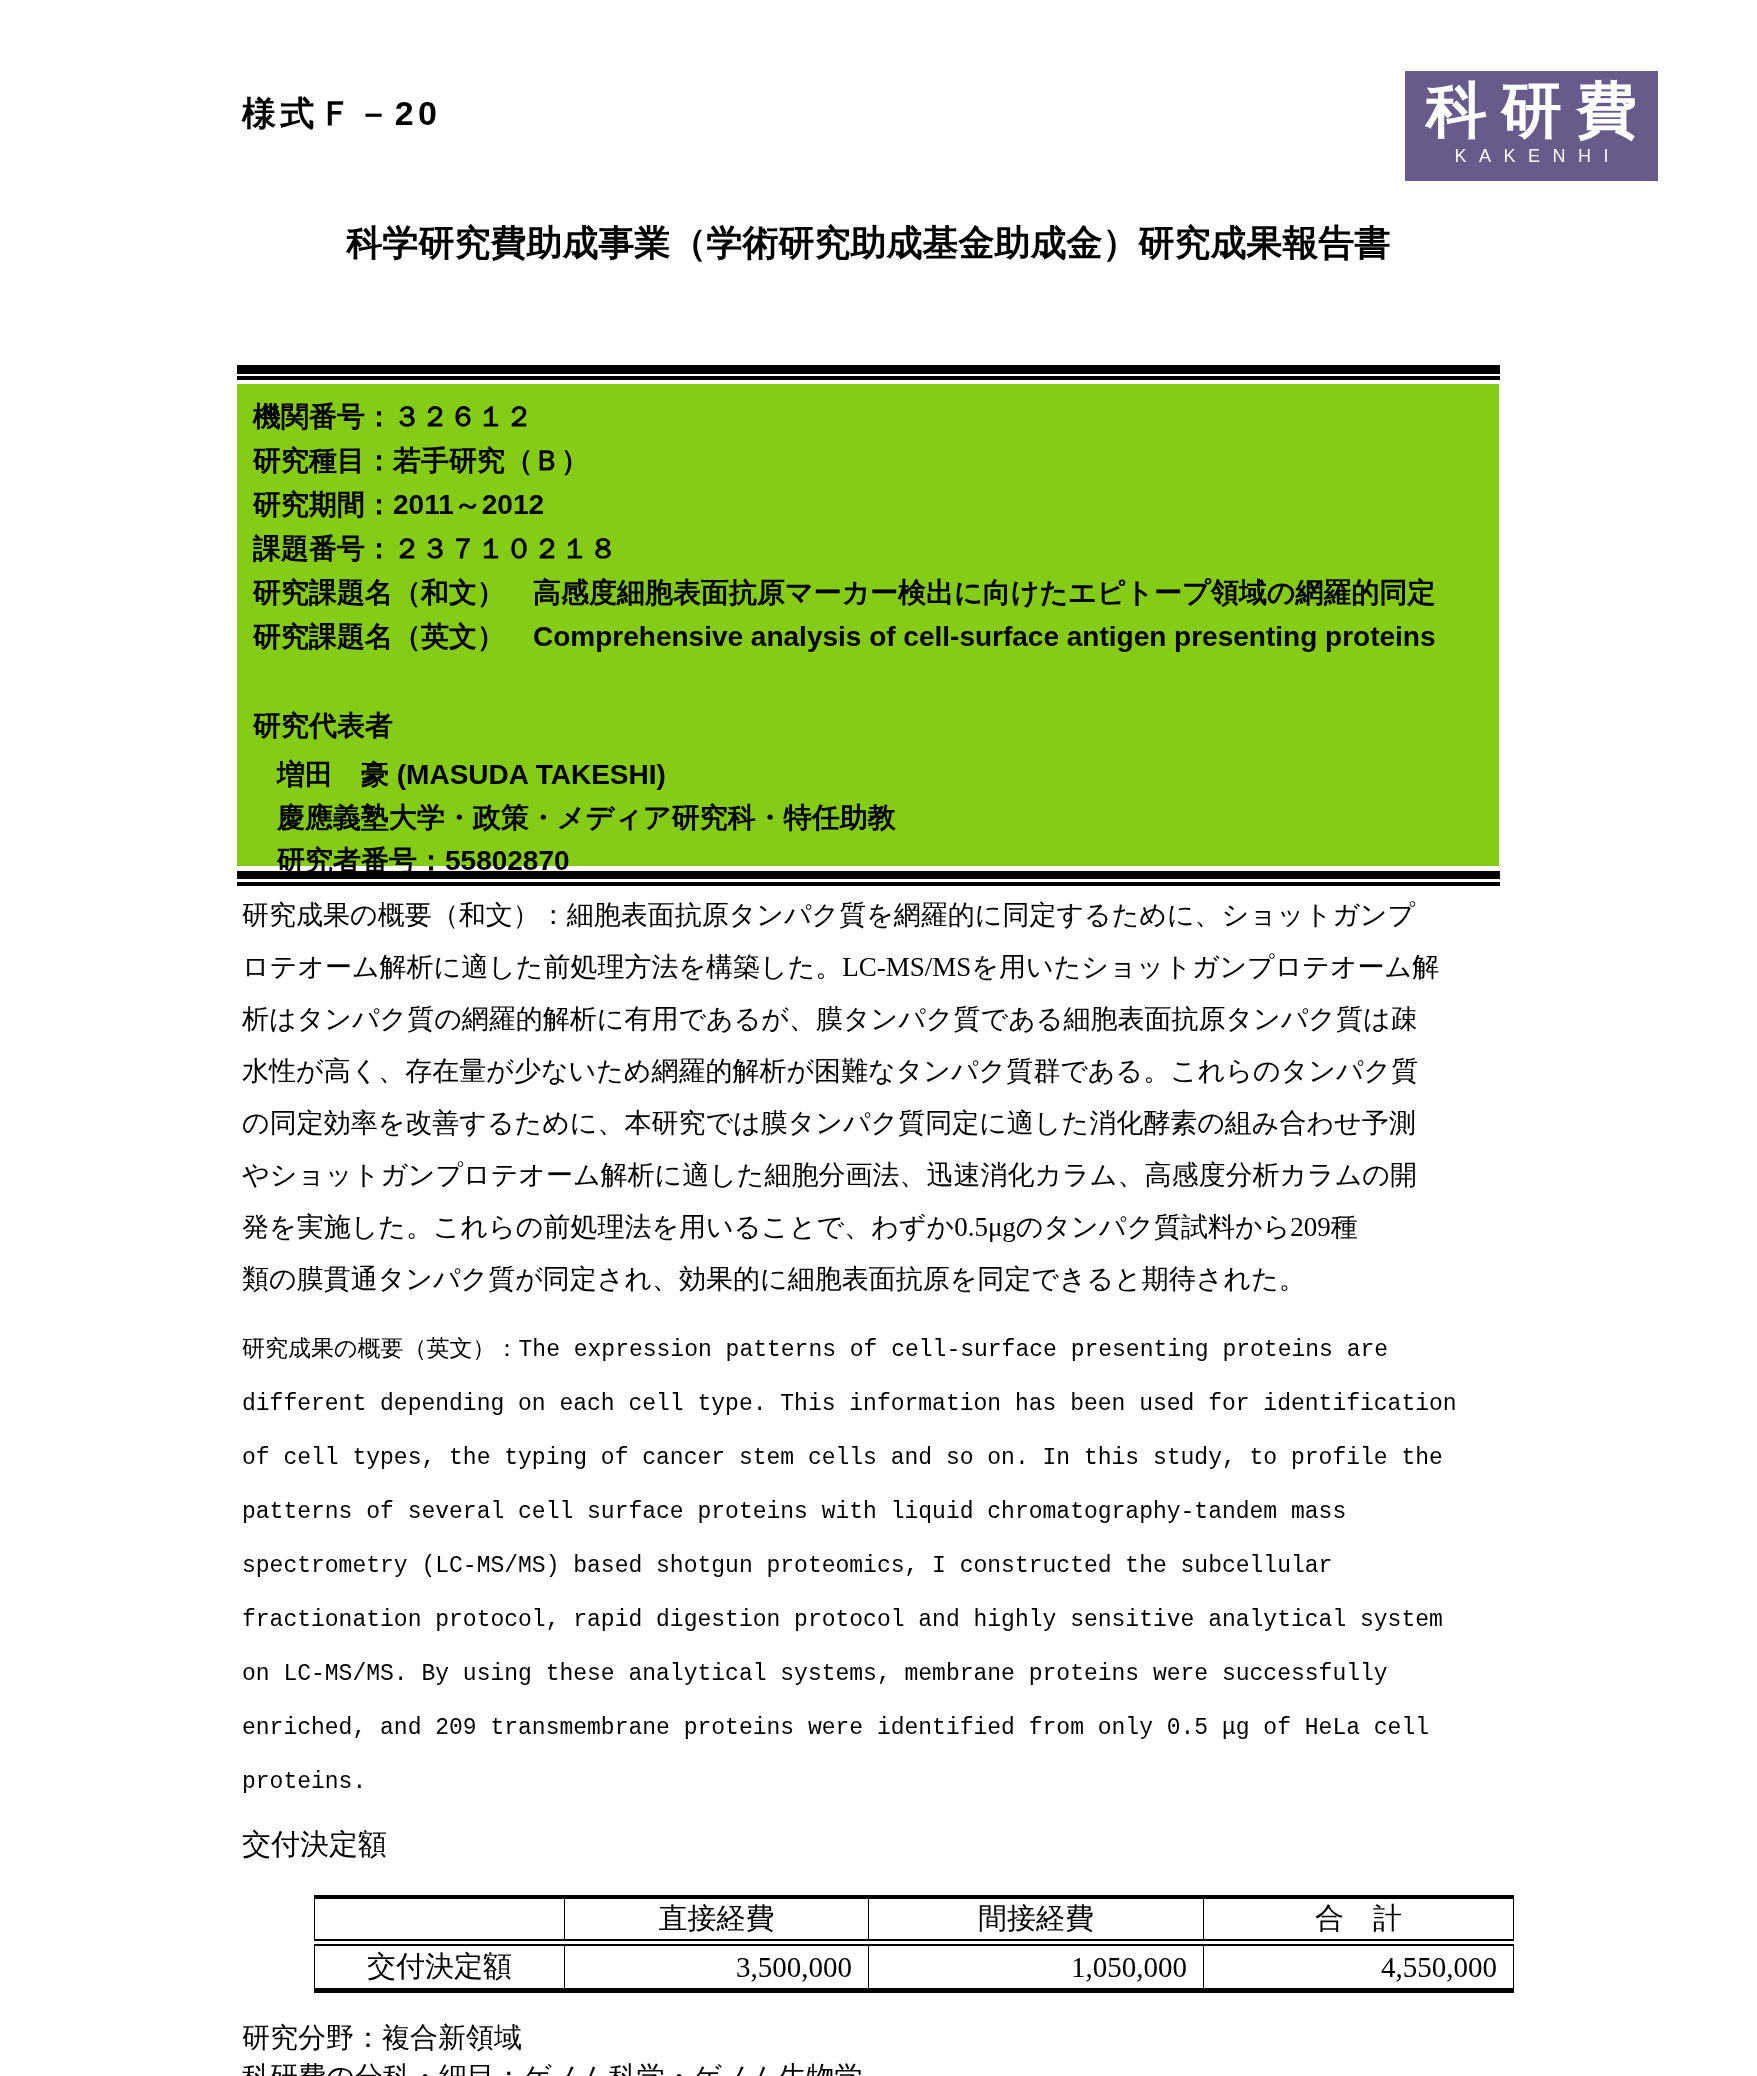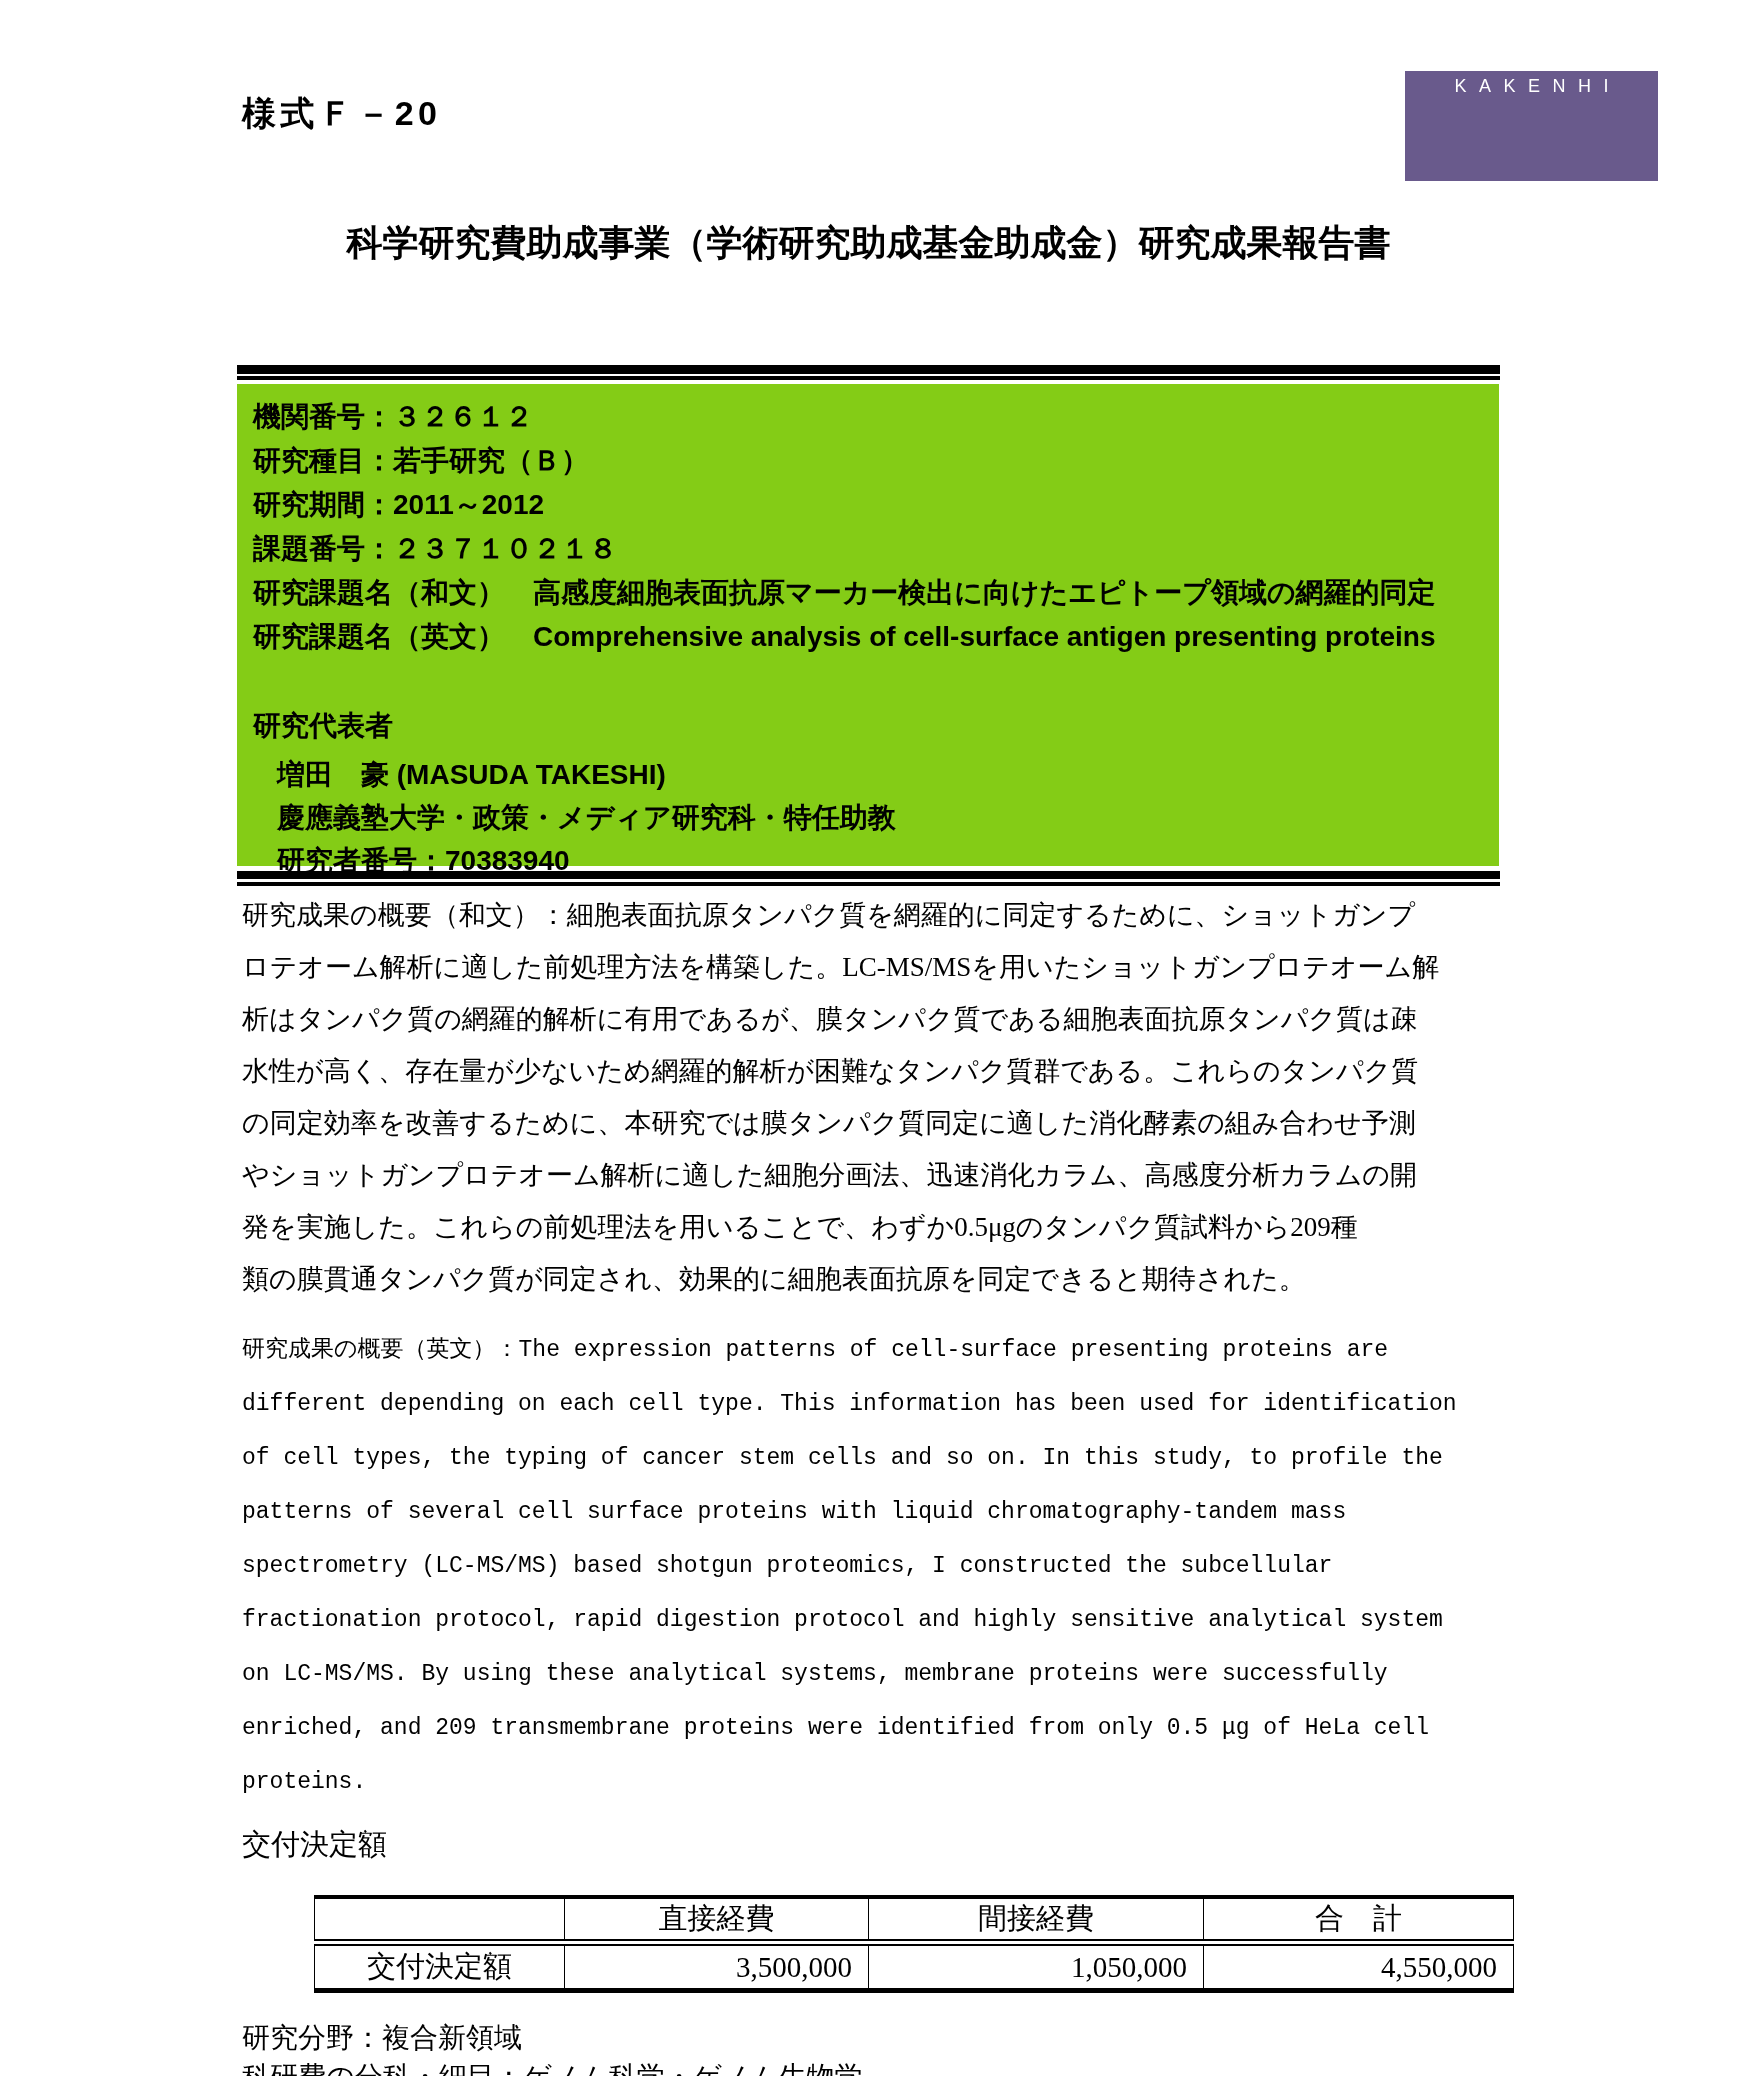--- a/index.html
+++ b/index.html
@@ -51,40 +51,41 @@
   .footer-lines{left:242px;top:2018px;width:1271px;font-size:28px;line-height:39px;}
 </style>
 </head>
 <body>
 
 <div class="page">
 
   <div class="abs sans form-code">様式Ｆ－20</div>
 
   <div class="abs logo">
+    <div class="sans logo-kanji">科研費</div>
     <div class="sans logo-roman">KAKENHI</div>
   </div>
 
   <div class="abs sans doc-title">科学研究費助成事業（学術研究助成基金助成金）研究成果報告書</div>
 
 
   <div class="abs bar bar-a1"></div>
   <div class="abs bar bar-a2"></div>
 
   <div class="abs info-box">
     <div class="abs sans pre info-lines">機関番号：３２６１２
 研究種目：若手研究（Ｂ）
 研究期間：2011～2012
 課題番号：２３７１０２１８
 研究課題名（和文）　高感度細胞表面抗原マーカー検出に向けたエピトープ領域の網羅的同定
 研究課題名（英文）　Comprehensive analysis of cell-surface antigen presenting proteins</div>
     <div class="abs sans pi-header">研究代表者</div>
     <div class="abs sans pre pi-lines">増田　豪 (MASUDA TAKESHI)
 慶應義塾大学・政策・メディア研究科・特任助教
-研究者番号：70383940</div>
+研究者番号：55802870</div>
   </div>
 
   <div class="abs bar bar-b1"></div>
   <div class="abs bar bar-b2"></div>
 
   <div class="abs serif pre summary-ja">研究成果の概要（和文）：細胞表面抗原タンパク質を網羅的に同定するために、ショットガンプ
 ロテオーム解析に適した前処理方法を構築した。LC-MS/MSを用いたショットガンプロテオーム解
 析はタンパク質の網羅的解析に有用であるが、膜タンパク質である細胞表面抗原タンパク質は疎
 水性が高く、存在量が少ないため網羅的解析が困難なタンパク質群である。これらのタンパク質
 の同定効率を改善するために、本研究では膜タンパク質同定に適した消化酵素の組み合わせ予測

